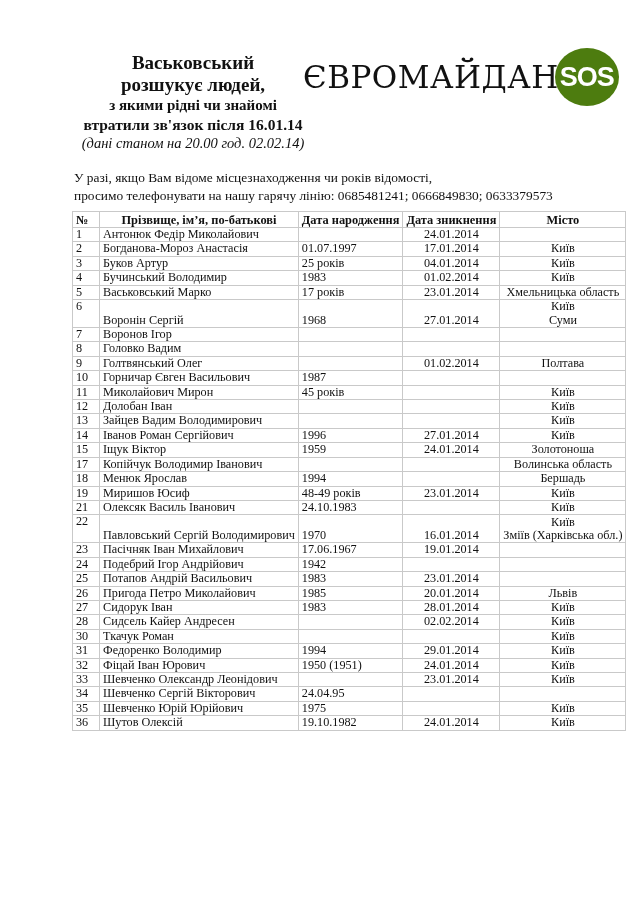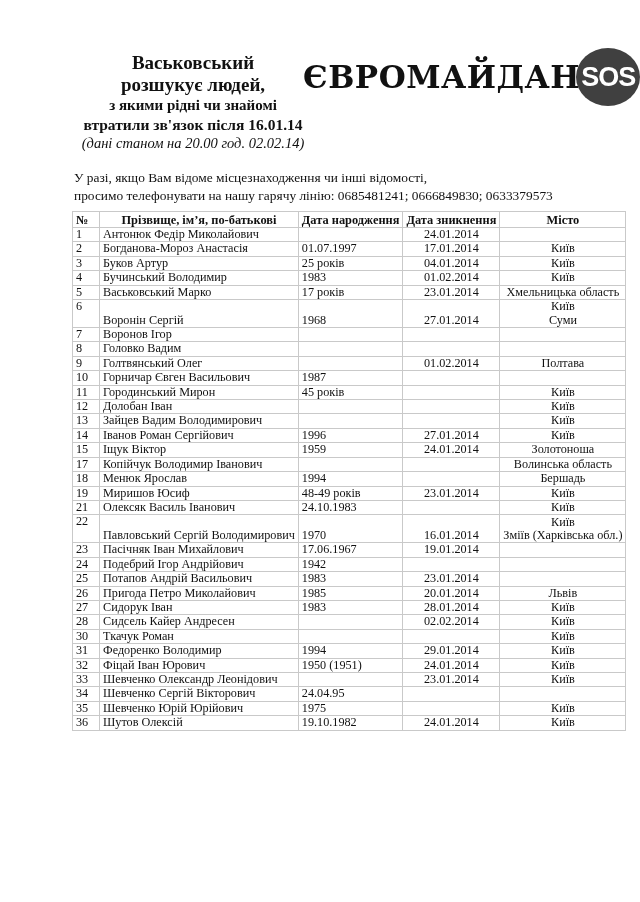--- a/index.html
+++ b/index.html
@@ -4,22 +4,22 @@
 <style>
   html, body { margin:0; padding:0; background:#ffffff; }
   body { width:640px; height:902px; position:relative; overflow:hidden; font-family:"Liberation Serif", serif; color:#111; }
   .title-block { position:absolute; left:62px; top:52px; width:262px; text-align:center; }
   .title-block .t1 { font-weight:bold; font-size:19px; line-height:22px; }
   .title-block .t2 { font-weight:bold; font-size:19px; line-height:22px; }
   .title-block .t3 { font-weight:bold; font-size:15px; line-height:19px; }
   .title-block .t4 { font-weight:bold; font-size:15.5px; line-height:19px; }
   .title-block .t5 { font-style:italic; font-size:14.5px; line-height:19px; }
   .logo { position:absolute; left:303px; top:48px; height:58px; display:flex; align-items:center; }
-  .logo .word { font-family:"DejaVu Serif", serif; font-weight:bold; font-size:31px; letter-spacing:0.5px; color:#111; line-height:1; }
-  .logo .sos { margin-left:-4px; width:64px; height:58px; border-radius:50%; background:#404040; color:#fff; font-family:"Liberation Sans", sans-serif; font-weight:bold; font-size:27px; display:flex; align-items:center; justify-content:center; letter-spacing:-1px; }
+  .logo .word { font-family:"DejaVu Serif", serif; font-weight:normal; font-size:31px; letter-spacing:0.5px; color:#111; line-height:1; }
+  .logo .sos { margin-left:-4px; width:64px; height:58px; border-radius:50%; background:#4d7c0f; color:#fff; font-family:"Liberation Sans", sans-serif; font-weight:bold; font-size:27px; display:flex; align-items:center; justify-content:center; letter-spacing:-1px; }
   .notice { position:absolute; left:74px; top:169px; font-size:13.4px; line-height:18px; }
   table { position:absolute; left:72px; top:211px; border-collapse:collapse; font-size:12.2px; table-layout:fixed; }
   td, th { border:1px solid #c9c9c9; padding:0 3px; line-height:13.4px; vertical-align:bottom; white-space:nowrap; overflow:hidden; }
   th { font-weight:bold; font-size:12.4px; height:15px; }
   th.c-num, td.c-num { width:20px; text-align:left; }
   th.c-name, td.c-name { width:190px; text-align:left; }
   th.c-birth, td.c-birth { width:94px; text-align:left; }
   th.c-gone, td.c-gone { width:86px; text-align:center; }
   th.c-city, td.c-city { width:116px; text-align:center; }
   th.c-name { text-align:center; }
@@ -37,21 +37,21 @@
   <div class="t4">втратили зв'язок після 16.01.14</div>
   <div class="t5">(дані станом на 20.00 год. 02.02.14)</div>
 </div>
 
 <div class="logo">
   <span class="word">ЄВРОМАЙДАН</span>
   <span class="sos">SOS</span>
 </div>
 
 <div class="notice">
-  <div>У разі, якщо Вам відоме місцезнаходження чи інші відомості,</div>
+  <div>У разі, якщо Вам відоме місцезнаходження чи років відомості,</div>
   <div>просимо телефонувати на нашу гарячу лінію: 0685481241; 0666849830; 0633379573</div>
 </div>
 
 <table>
   <thead>
     <tr>
       <th class="c-num">№</th>
       <th class="c-name">Прізвище, ім’я, по-батькові</th>
       <th class="c-birth">Дата народження</th>
       <th class="c-gone">Дата зникнення</th>
@@ -127,21 +127,21 @@
       </tr>
       <tr>
         <td class="c-num">10</td>
         <td class="c-name">Горничар Євген Васильович</td>
         <td class="c-birth">1987</td>
         <td class="c-gone"></td>
         <td class="c-city"></td>
       </tr>
       <tr>
         <td class="c-num">11</td>
-        <td class="c-name">Городинський Мирон</td>
+        <td class="c-name">Миколайович Мирон</td>
         <td class="c-birth">45 років</td>
         <td class="c-gone"></td>
         <td class="c-city">Київ</td>
       </tr>
       <tr>
         <td class="c-num">12</td>
         <td class="c-name">Долобан Іван</td>
         <td class="c-birth"></td>
         <td class="c-gone"></td>
         <td class="c-city">Київ</td>

